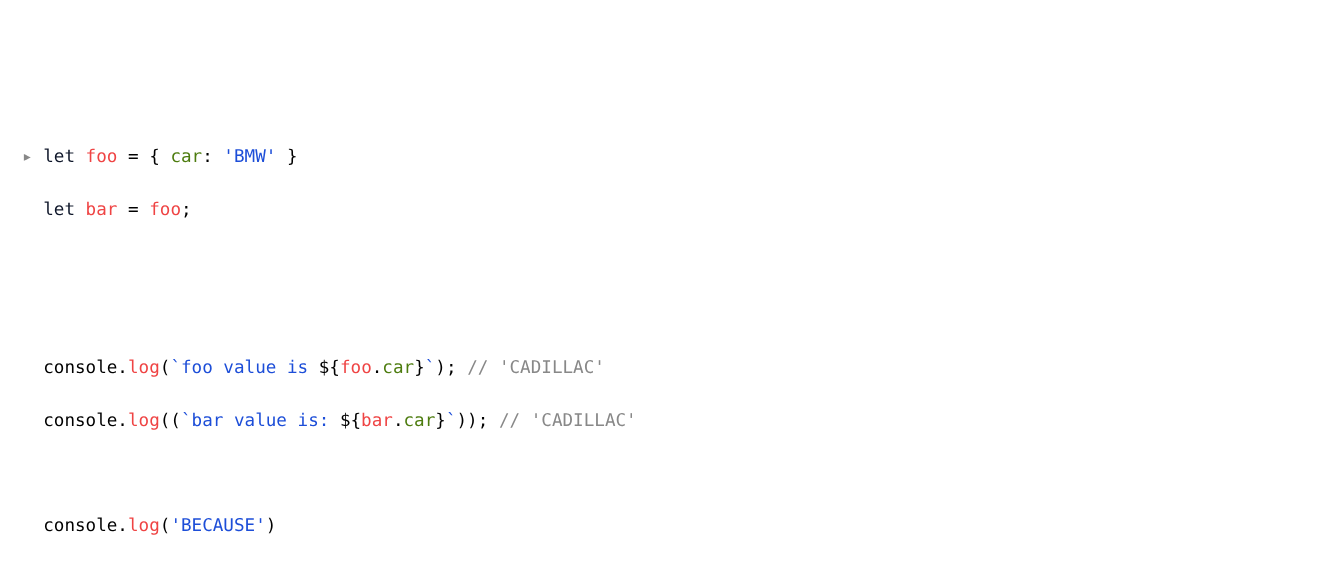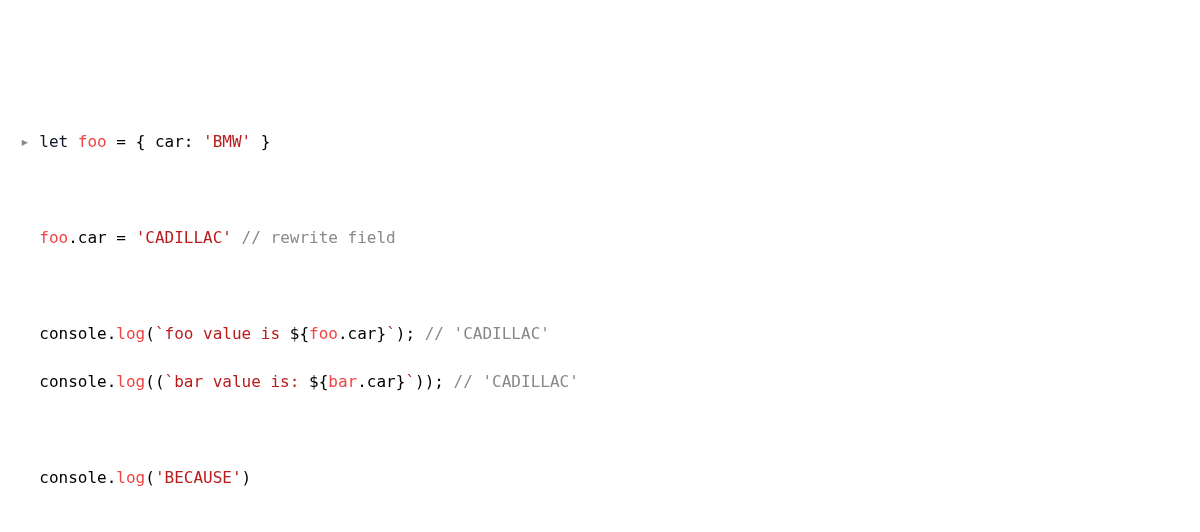--- a/index.html
+++ b/index.html
@@ -19,34 +19,34 @@
     .line {
       display: block;
       min-height: 1.5em;
     }
     .prompt {
       color: #888;
     }
     .kw { color: #0f172a; }
     .ident { color: #ef4444; }
     .punct { color: #000000; }
-    .prop { color: #000000; }
-    .str { color: #b91c1c; }
+    .prop { color: #4d7c0f; }
+    .str { color: #1d4ed8; }
     .comment { color: #888888; }
     .obj { color: #000000; }
   </style>
 </head>
 <body>
 
 
 
 <div>
 <span class="line"><span class="prompt">▸ </span><span class="kw">let</span> <span class="ident">foo</span><span class="punct"> = </span><span class="punct">{ </span><span class="prop">car</span><span class="punct">: </span><span class="str">'BMW'</span><span class="punct"> }</span></span>
+<span class="line"><span>  </span><span class="kw">let</span> <span class="ident">bar</span><span class="punct"> = </span><span class="ident">foo</span><span class="punct">;</span></span>
 <span class="line"> </span>
-<span class="line"><span>  </span><span class="ident">foo</span><span class="punct">.</span><span class="prop">car</span><span class="punct"> = </span><span class="str">'CADILLAC'</span><span> </span><span class="comment">// rewrite field</span></span>
 <span class="line"> </span>
 <span class="line"><span>  </span><span class="obj">console</span><span class="punct">.</span><span class="ident">log</span><span class="punct">(</span><span class="str">`</span><span class="str">foo value is </span><span class="punct">${</span><span class="ident">foo</span><span class="punct">.</span><span class="prop">car</span><span class="punct">}</span><span class="str">`</span><span class="punct">);</span><span> </span><span class="comment">// 'CADILLAC'</span></span>
 <span class="line"><span>  </span><span class="obj">console</span><span class="punct">.</span><span class="ident">log</span><span class="punct">((</span><span class="str">`</span><span class="str">bar value is: </span><span class="punct">${</span><span class="ident">bar</span><span class="punct">.</span><span class="prop">car</span><span class="punct">}</span><span class="str">`</span><span class="punct">));</span><span> </span><span class="comment">// 'CADILLAC'</span></span>
 <span class="line"> </span>
 <span class="line"><span>  </span><span class="obj">console</span><span class="punct">.</span><span class="ident">log</span><span class="punct">(</span><span class="str">'BECAUSE'</span><span class="punct">)</span></span>
 
 
 
 
 

